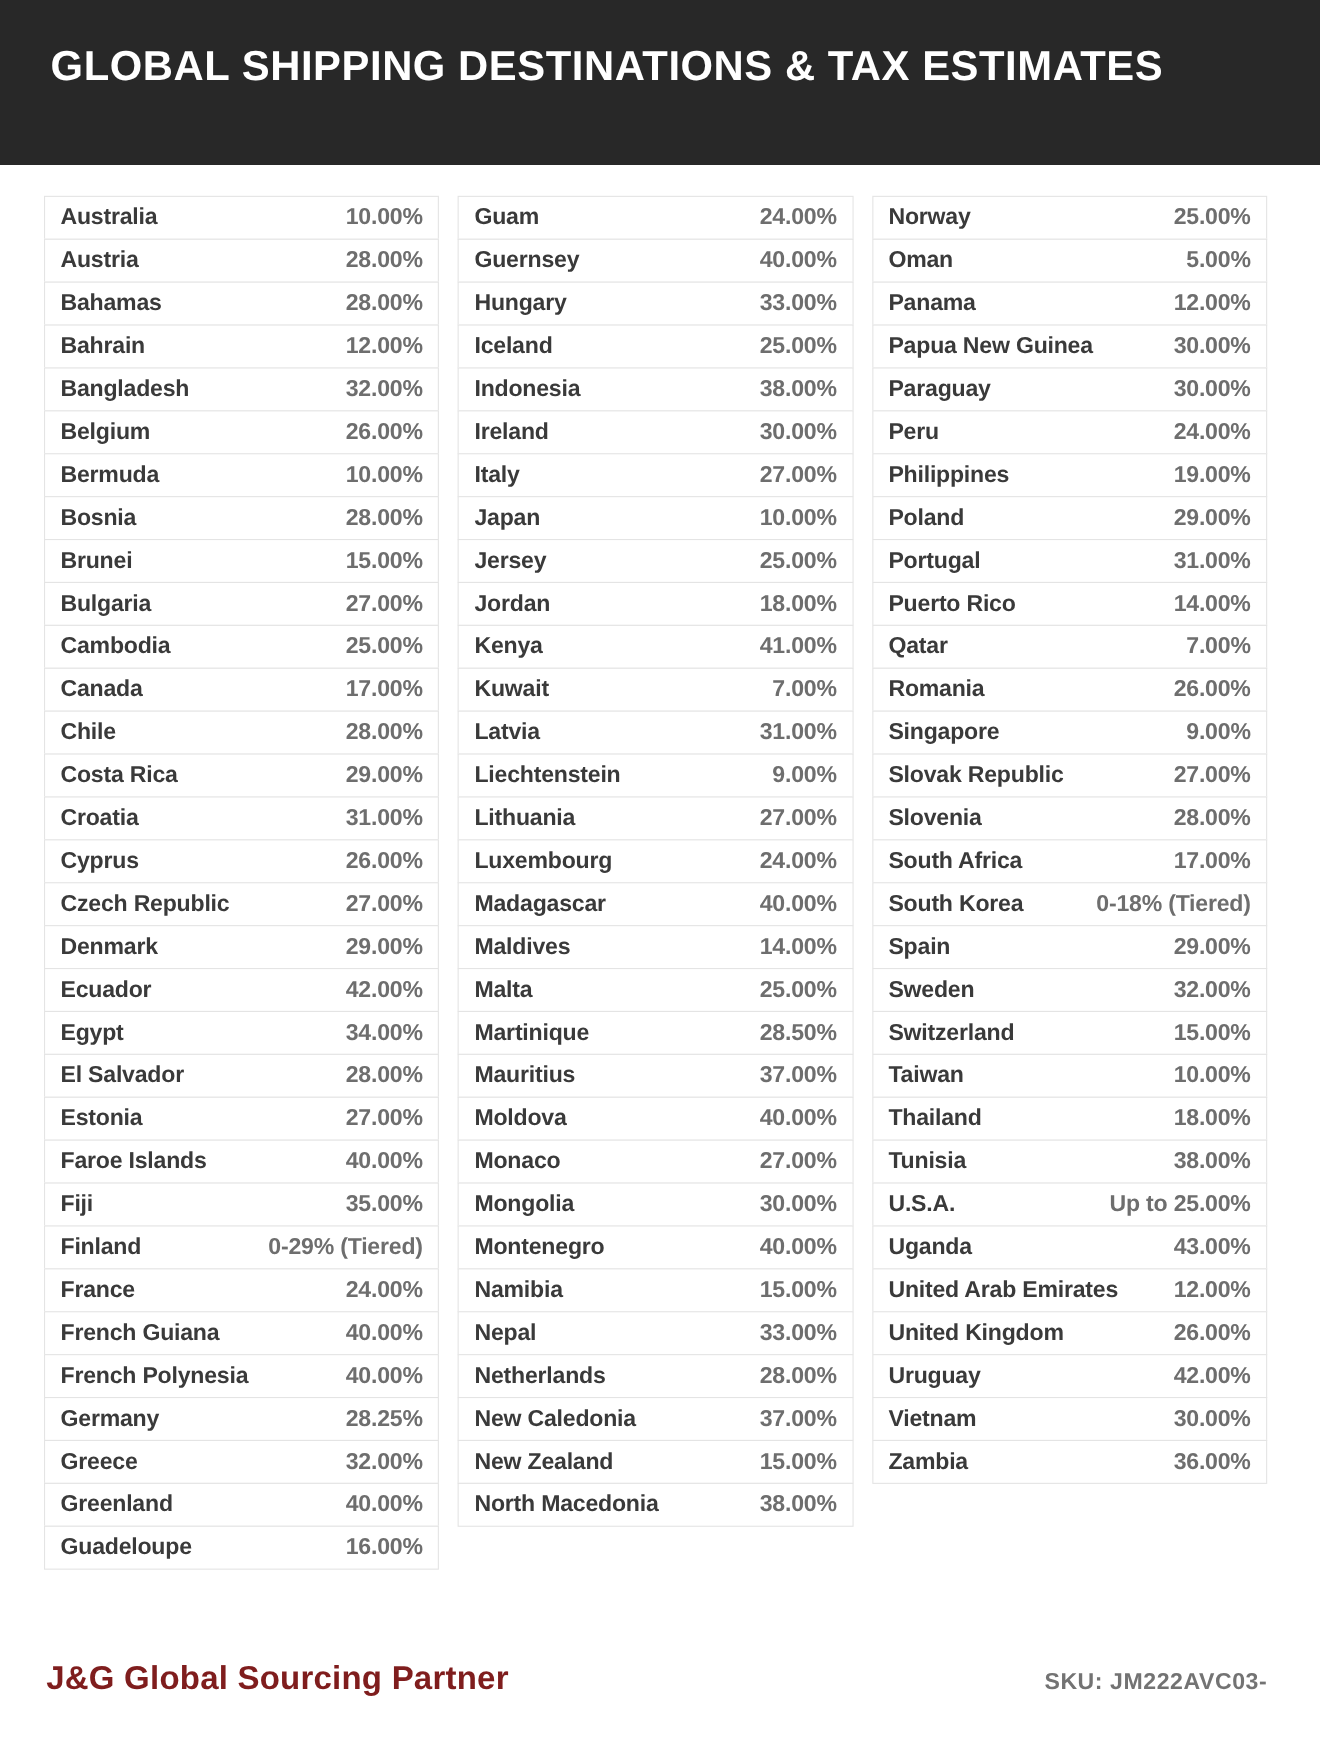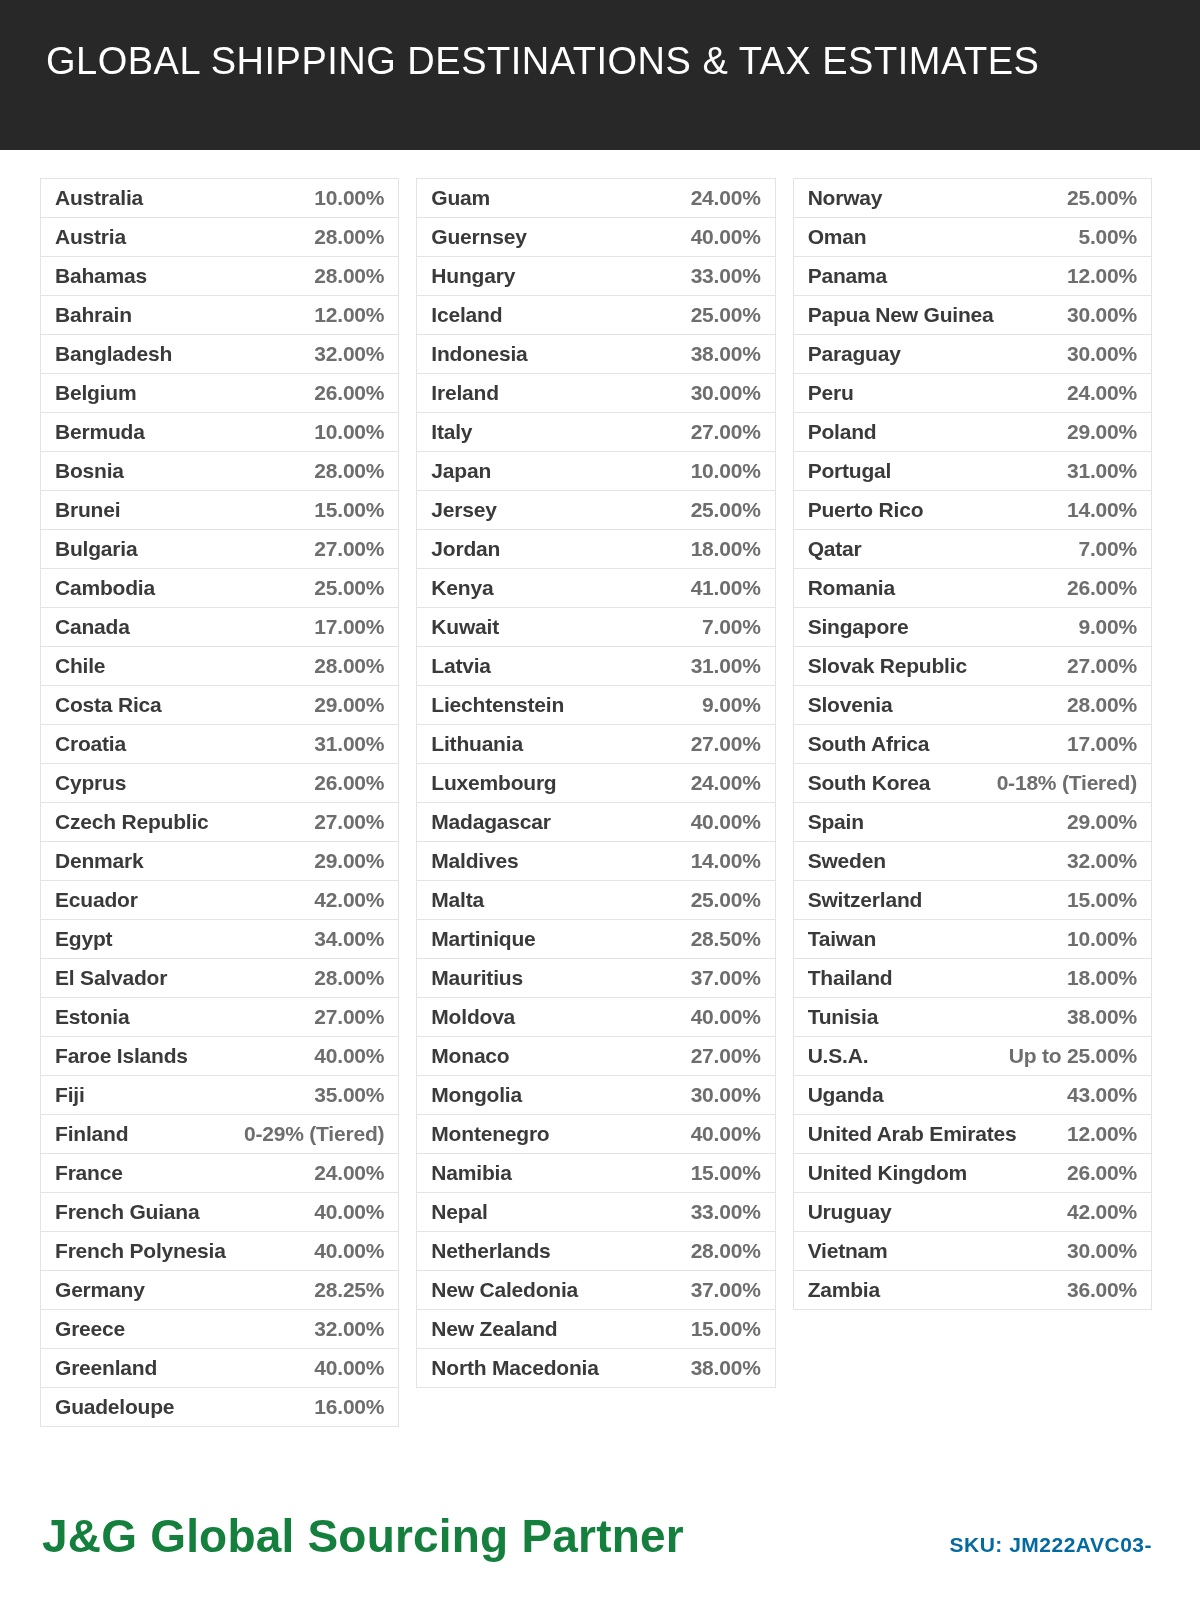--- a/index.html
+++ b/index.html
@@ -13,21 +13,21 @@
   
   .header {
     width: 1200px;
     height: 150px;
     background: #282828;
     padding: 42px 48px 0 46px;
   }
   .header h1 {
     color: #ffffff;
     font-size: 38px;
-    font-weight: 400;
+    font-weight: 700;
     letter-spacing: 0.5px;
     line-height: 1.05;
     white-space: nowrap;
   }
   .header p {
     margin-top: 12px;
     color: #9e9e9e;
     font-size: 25px;
     font-weight: 700;
     letter-spacing: 0.2px;
@@ -71,27 +71,27 @@
   }
 
   
   .footer {
     margin: 82px 48px 0 42px;
     display: flex;
     justify-content: space-between;
     align-items: baseline;
   }
   .brand {
-    color: #15803d;
-    font-size: 46px;
+    color: #7f1d1d;
+    font-size: 30px;
     font-weight: 700;
     letter-spacing: 0.2px;
   }
   .sku {
-    color: #0369a1;
+    color: #737373;
     font-size: 21px;
     font-weight: 700;
     letter-spacing: 0.5px;
   }
 </style>
 </head>
 <body>
 
 <header class="header">
   <h1>GLOBAL SHIPPING DESTINATIONS &amp; TAX ESTIMATES</h1>
@@ -371,20 +371,24 @@
         <span class="country">Papua New Guinea</span>
         <span class="rate">30.00%</span>
       </div>
       <div class="row">
         <span class="country">Paraguay</span>
         <span class="rate">30.00%</span>
       </div>
       <div class="row">
         <span class="country">Peru</span>
         <span class="rate">24.00%</span>
+      </div>
+      <div class="row">
+        <span class="country">Philippines</span>
+        <span class="rate">19.00%</span>
       </div>
       <div class="row">
         <span class="country">Poland</span>
         <span class="rate">29.00%</span>
       </div>
       <div class="row">
         <span class="country">Portugal</span>
         <span class="rate">31.00%</span>
       </div>
       <div class="row">

